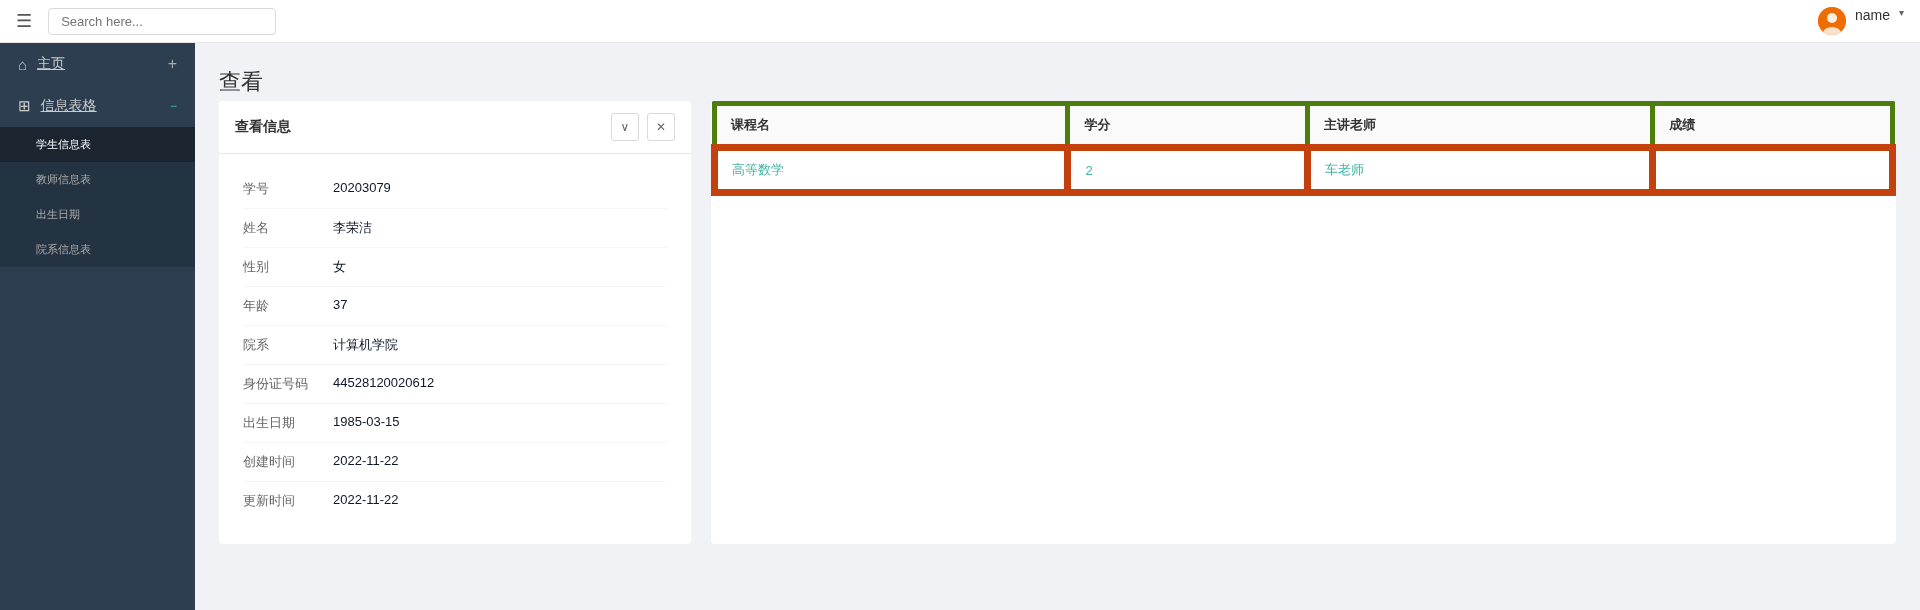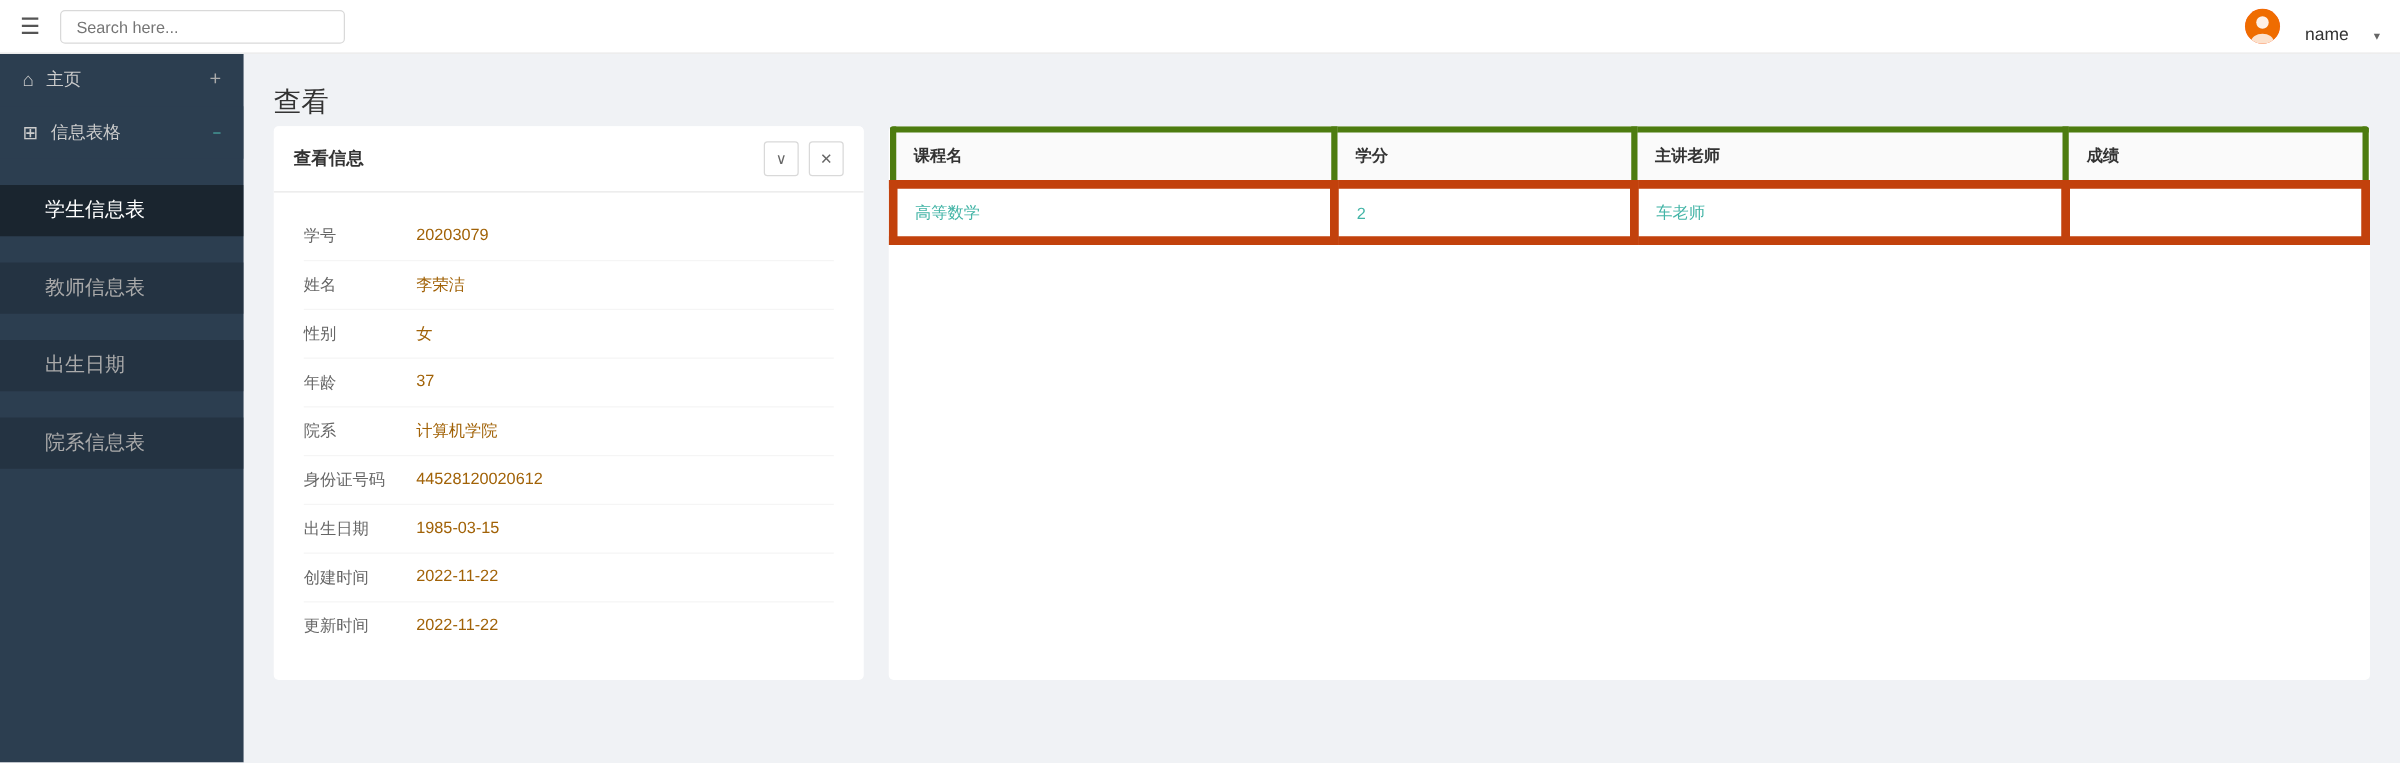--- a/index.html
+++ b/index.html
@@ -27,22 +27,22 @@
       border-radius: 4px;
       padding: 5px 12px;
       width: 228px;
       font-size: 13px;
       color: #999;
       outline: none;
     }
     .navbar-right {
       margin-left: auto;
       display: flex;
-      align-items: flex-end;
-      gap: 20px;
+      align-items: flex-start;
+      gap: 9px;
       cursor: pointer;
     }
     .navbar-avatar {
       width: 28px;
       height: 28px;
       border-radius: 50%;
       background: #ff7043;
       display: flex;
       align-items: center;
       justify-content: center;
@@ -75,44 +75,43 @@
     .sidebar-item {
       display: flex;
       align-items: center;
       padding: 12px 18px;
       cursor: pointer;
       font-size: 14px;
       color: #ccc;
       transition: background 0.2s;
     }
     .sidebar-item-icon { margin-right: 10px; font-size: 15px; }
-    .sidebar-item-label { flex: 1; }
+    .sidebar-item-label { flex: 1; text-decoration: underline; }
     .sidebar-item-action { font-size: 16px; color: #aaa; }
 
     .sidebar-group { }
     .sidebar-group-header {
       display: flex;
       align-items: center;
       padding: 12px 18px;
       cursor: pointer;
       font-size: 14px;
       color: #ccc;
       background: #2c3e50;
     }
     .sidebar-group-header .sidebar-item-label { flex: 1; }
     .sidebar-group-header .collapse-icon { font-size: 12px; color: #4db6ac; }
 
     .sidebar-sub-item {
       display: flex;
       padding: 10px 18px 10px 36px;
       cursor: pointer;
-      font-size: 16px;
+      font-size: 11px;
       color: #aaa;
       background: #243342;
-      margin-top: 21px;
     }
     .sidebar-sub-item.active { color: #fff; background: #1a252f; }
 
     
     .main {
       flex: 1;
       overflow-y: auto;
       padding: 24px;
       background: #f0f2f5;
     }
@@ -178,21 +177,21 @@
       border-bottom: 1px solid #f5f5f5;
     }
     .info-row:last-child { border-bottom: none; }
     .info-label {
       width: 90px;
       color: #666;
       font-size: 13px;
       flex-shrink: 0;
     }
     .info-value {
-      color: #a16207;
+      color: #0f172a;
       font-size: 13px;
     }
 
     
     .table-card {
       flex: 1;
       background: #fff;
       border-radius: 4px;
       overflow: hidden;
     }

